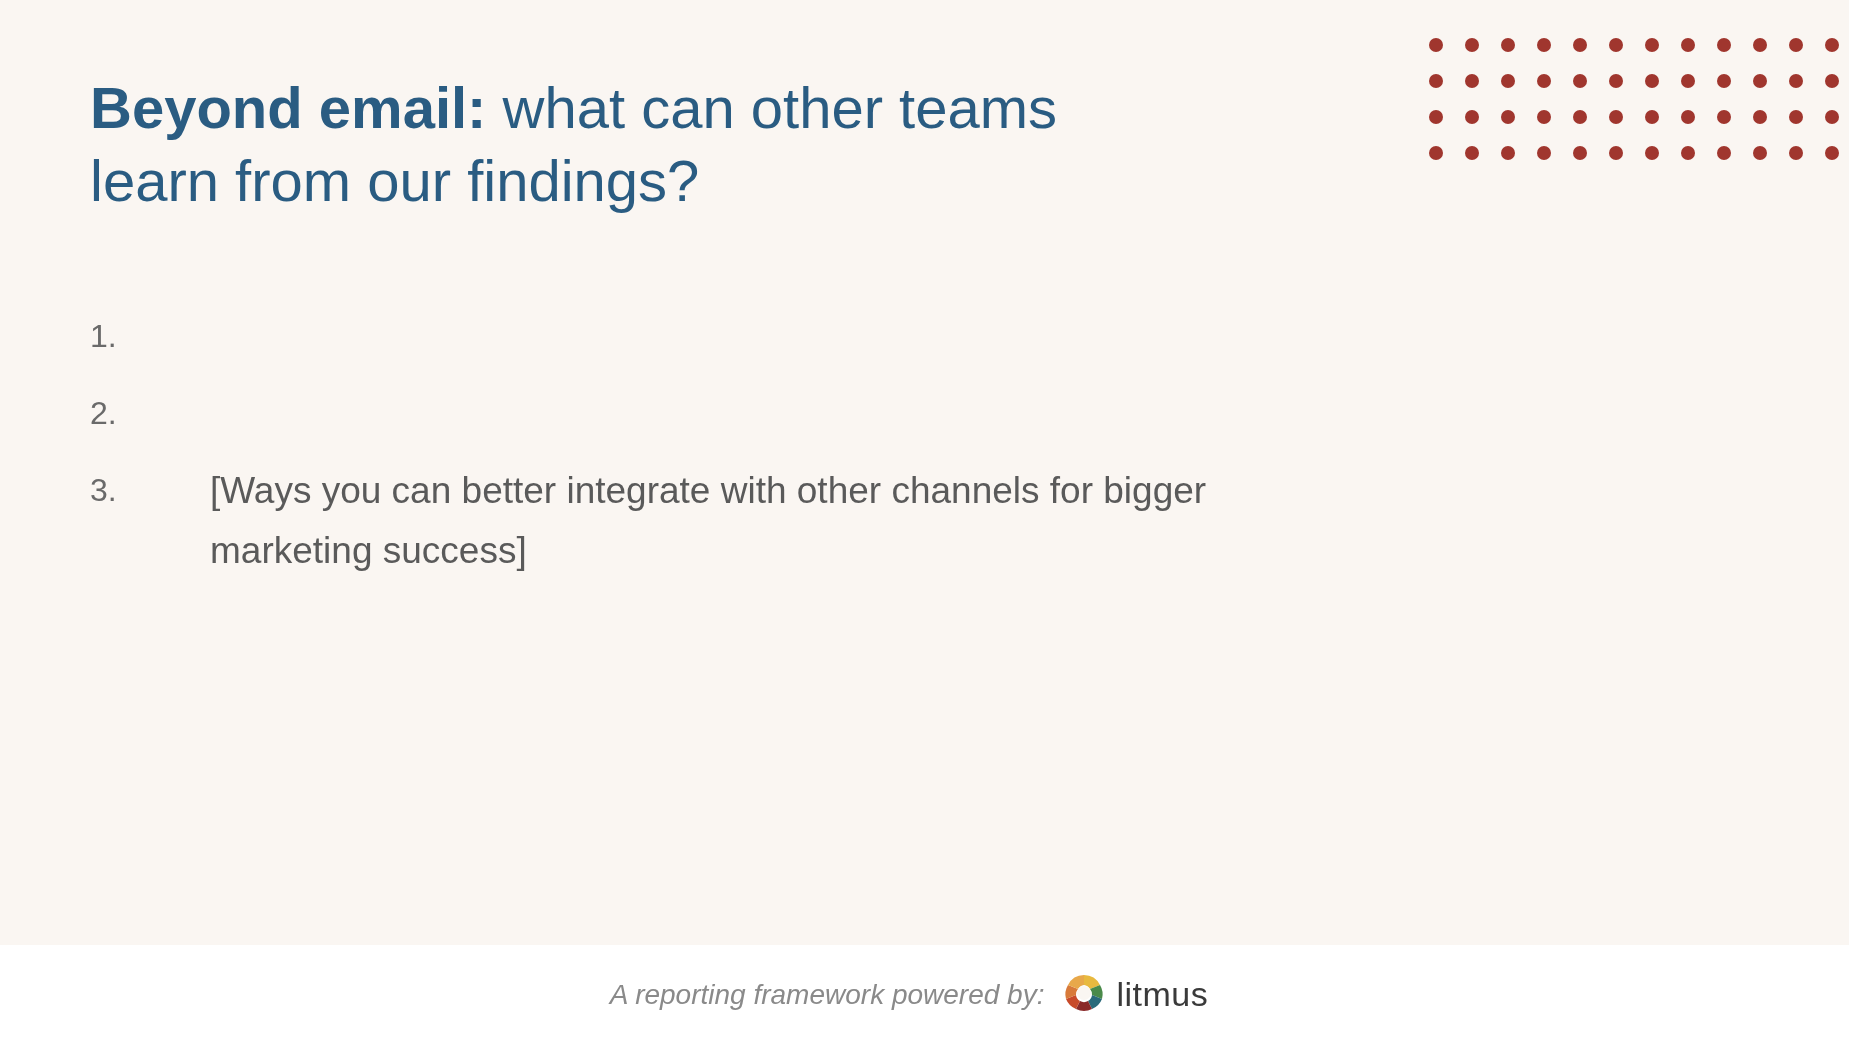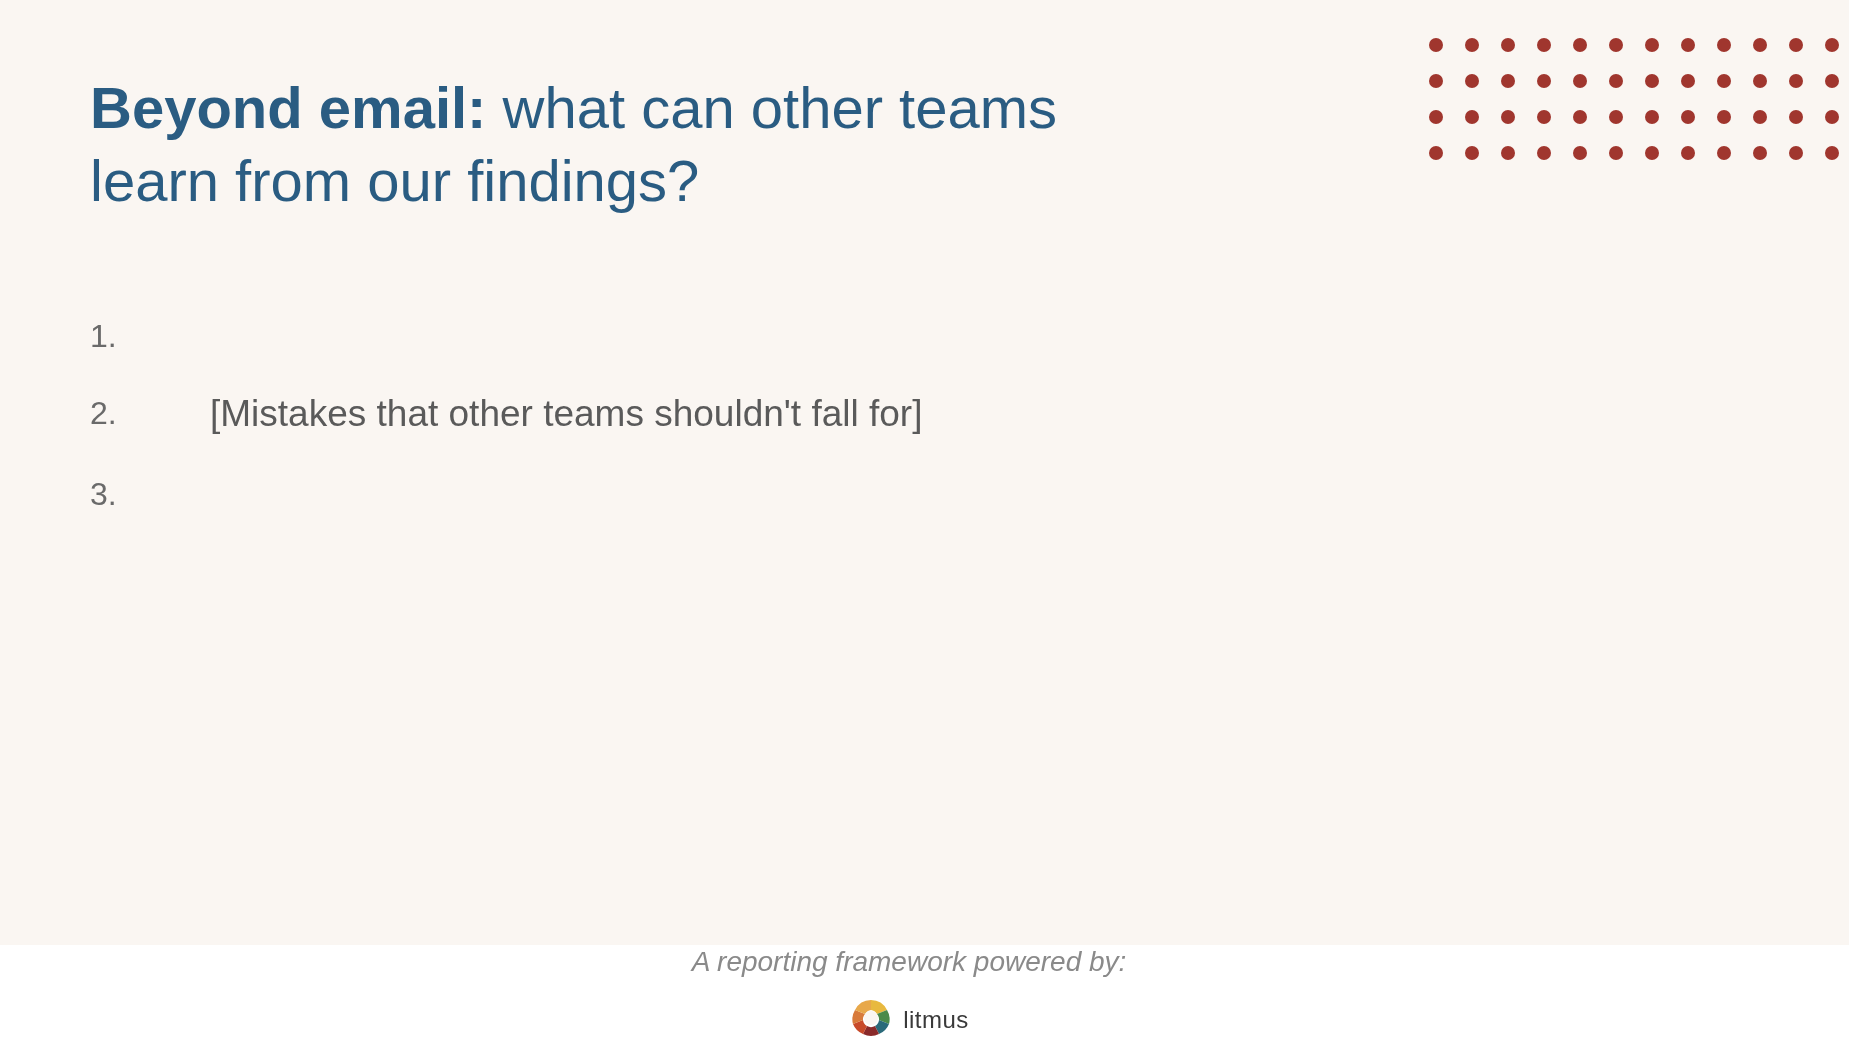--- a/index.html
+++ b/index.html
@@ -75,39 +75,38 @@
       bottom: 0;
       left: 0;
       right: 0;
       height: 99px;
       background: #ffffff;
       display: flex;
       align-items: center;
       justify-content: center;
       padding-right: 31px;
       gap: 18px;
-      flex-direction: column;
     }
     .footer-text {
       color: #8a8a8a;
       font-style: italic;
       font-size: 28px;
     }
     .logo {
       display: flex;
       align-items: center;
       gap: 10px;
     }
     .logo-icon {
       width: 44px;
       height: 44px;
     }
     .logo-text {
       color: #3a3a3a;
-      font-size: 24px;
+      font-size: 34px;
       font-weight: 400;
       letter-spacing: 0.5px;
     }
   </style>
 </head>
 <body>
 
 <div class="slide-main">
   <h1 class="slide-title">
     <span class="bold">Beyond email:</span><span> what can other teams learn from our findings?</span>
@@ -163,24 +162,24 @@
       <div class="dot" style="background: rgb(160, 54, 46);"></div>
       <div class="dot" style="background: rgb(160, 54, 46);"></div>
     </div>
 
   <div class="list">
     <div class="list-item">
       <div class="list-number">1.</div>
     </div>
     <div class="list-item">
       <div class="list-number">2.</div>
-      <div class="list-text">[Mistakes that other teams shouldn't fall for]</div>
     </div>
     <div class="list-item">
       <div class="list-number">3.</div>
+      <div class="list-text">[Ways you can better integrate with other channels for bigger marketing success]</div>
     </div>
   </div>
 </div>
 
 <div class="footer">
   <span class="footer-text">A reporting framework powered by:</span>
   <div class="logo">
     <span>
       <svg class="logo-icon" viewBox="0 0 44 44">
         <path d="M22 4 A18 18 0 0 1 38 14 L28 18 A8 8 0 0 0 22 14 Z" fill="#e8b93f"></path>

